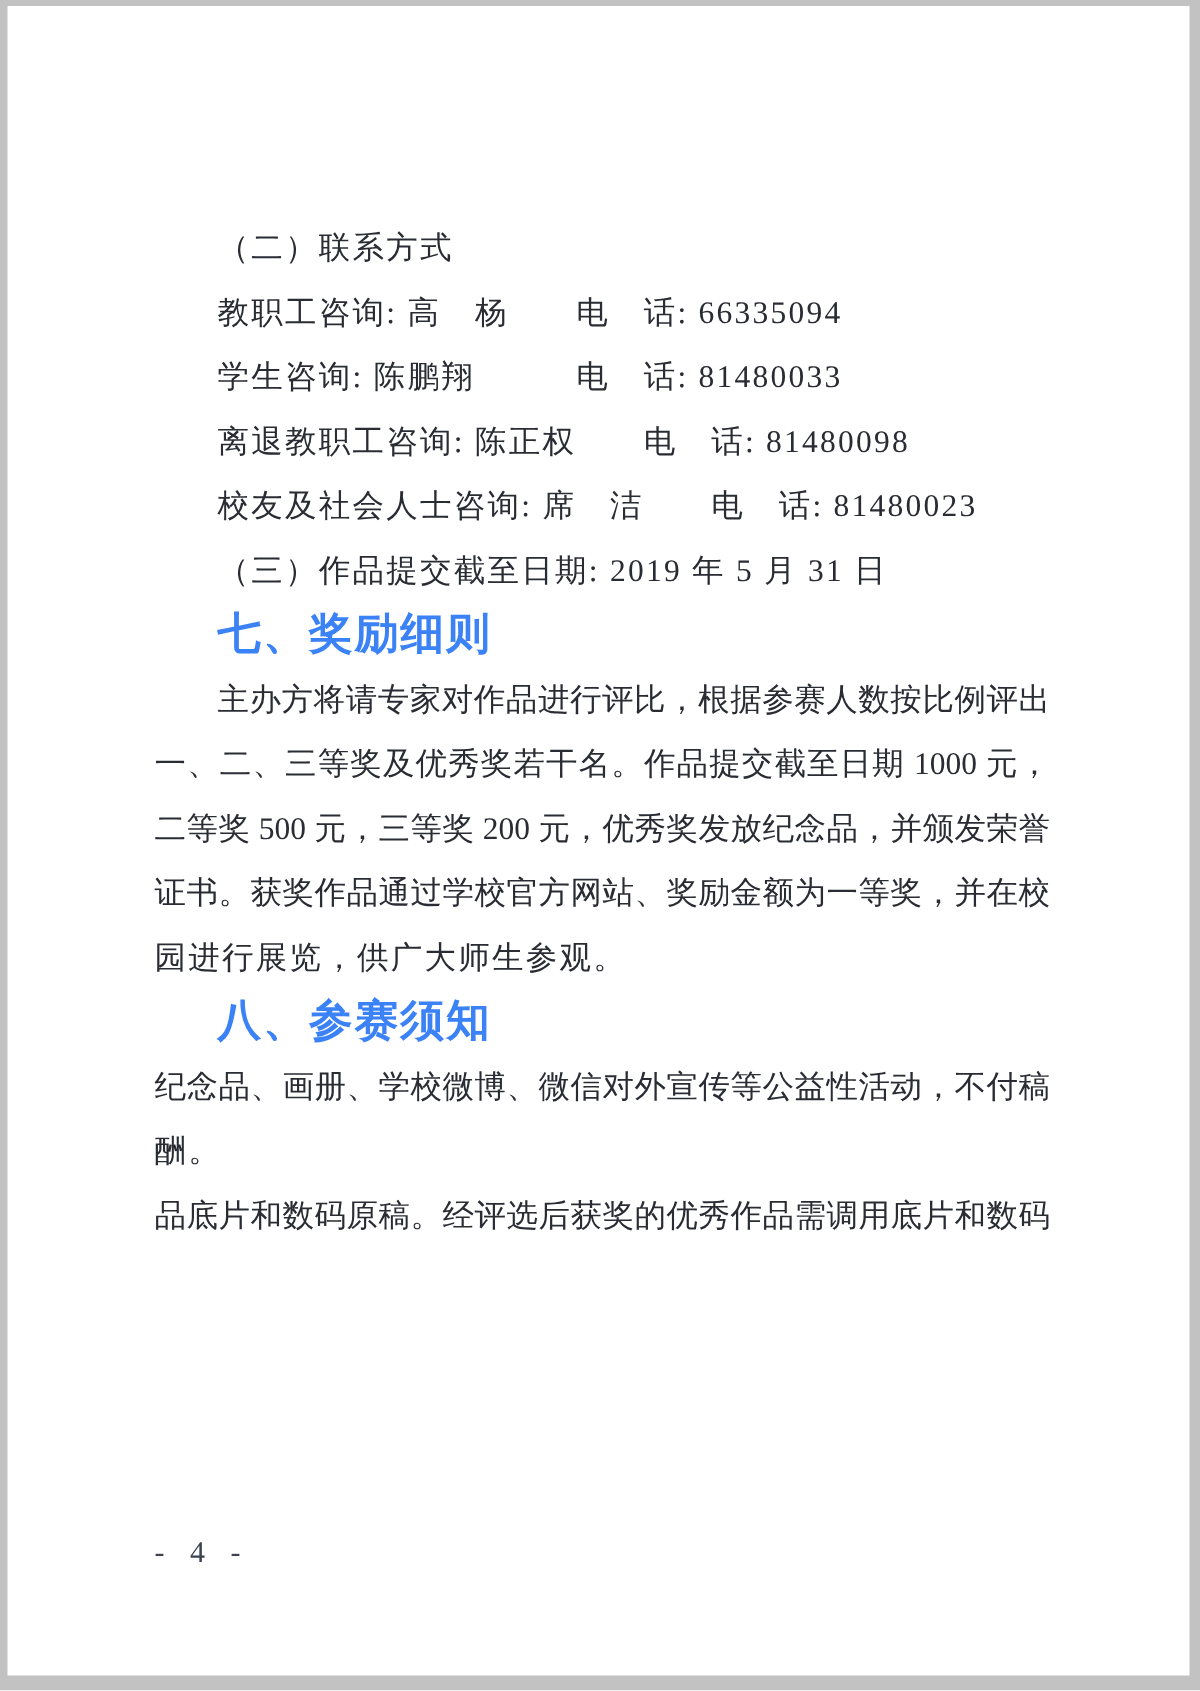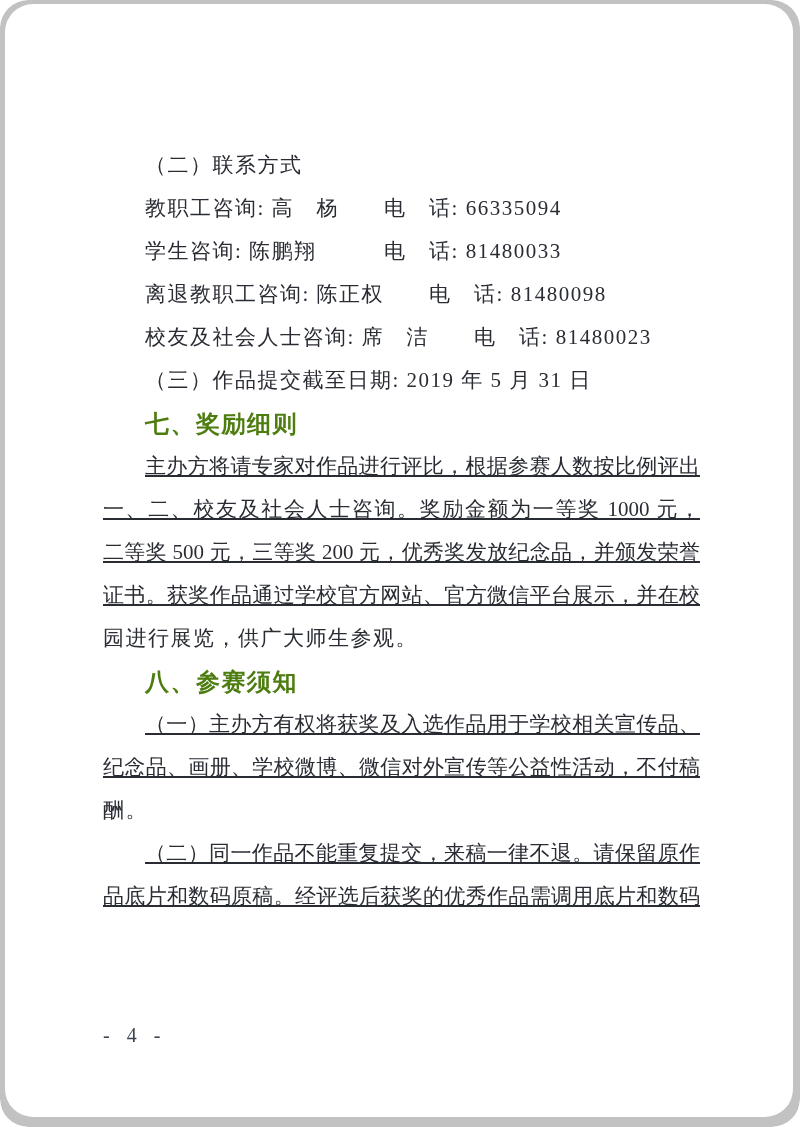--- a/index.html
+++ b/index.html
@@ -1,16 +1,16 @@
 <!DOCTYPE html>
 <html><head>
 <meta charset="utf-8">
 <title>Document Page</title>
 <style>
-  * { margin:0; padding:0; box-sizing:border-box;border-radius:28px; }
+  * { margin:0; padding:0; box-sizing:border-box; }
   html,body { background:#ffffff; }
   .frame {
     position:relative;
     width:800px; height:1127px;
     background:#c2c2c2;
     overflow:hidden;
     font-family:"Liberation Serif","DejaVu Serif",serif;
   }
   .page {
     position:absolute;
@@ -32,27 +32,26 @@
     letter-spacing:1.5px;
     white-space:nowrap;
     overflow:visible;
   }
   .ind { padding-left:42px; }           
   .just {
     white-space:normal;
     letter-spacing:0;
     text-align:justify;
     text-align-last:justify;
-    text-decoration:underline;
   }
   .heading {
     font-family:"Liberation Sans","DejaVu Sans",sans-serif;
     font-weight:700;
-    font-size:24px;
-    color:#4d7c0f;
+    font-size:29px;
+    color:#3b82f6;
   }
   .pagenum {
     position:absolute;
     left:98px; top:1016px;
     font-size:20px;
     letter-spacing:6px;
     color:#3c4250;
     line-height:30px;
   }
 </style>
@@ -68,31 +67,29 @@
       <div class="line ind">教职工咨询: 高　杨　　电　话: 66335094</div>
       <div class="line ind">学生咨询: 陈鹏翔　　　电　话: 81480033</div>
       <div class="line ind">离退教职工咨询: 陈正权　　电　话: 81480098</div>
       <div class="line ind">校友及社会人士咨询: 席　洁　　电　话: 81480023</div>
 
       <div class="line ind">（三）作品提交截至日期: 2019 年 5 月 31 日</div>
 
       <div class="line ind heading">七、奖励细则</div>
 
       <div class="line just ind">主办方将请专家对作品进行评比，根据参赛人数按比例评出</div>
-      <div class="line just">一、二、校友及社会人士咨询。奖励金额为一等奖 1000 元，</div>
+      <div class="line just">一、二、三等奖及优秀奖若干名。作品提交截至日期 1000 元，</div>
       <div class="line just">二等奖 500 元，三等奖 200 元，优秀奖发放纪念品，并颁发荣誉</div>
-      <div class="line just">证书。获奖作品通过学校官方网站、官方微信平台展示，并在校</div>
+      <div class="line just">证书。获奖作品通过学校官方网站、奖励金额为一等奖，并在校</div>
       <div class="line">园进行展览，供广大师生参观。</div>
 
       <div class="line ind heading">八、参赛须知</div>
 
-      <div class="line just ind">（一）主办方有权将获奖及入选作品用于学校相关宣传品、</div>
       <div class="line just">纪念品、画册、学校微博、微信对外宣传等公益性活动，不付稿</div>
       <div class="line">酬。</div>
 
-      <div class="line just ind">（二）同一作品不能重复提交，来稿一律不退。请保留原作</div>
       <div class="line just">品底片和数码原稿。经评选后获奖的优秀作品需调用底片和数码</div>
 
     </div>
 
     <div class="pagenum">- 4 -</div>
   </div>
 </div>
 
 </body></html>

